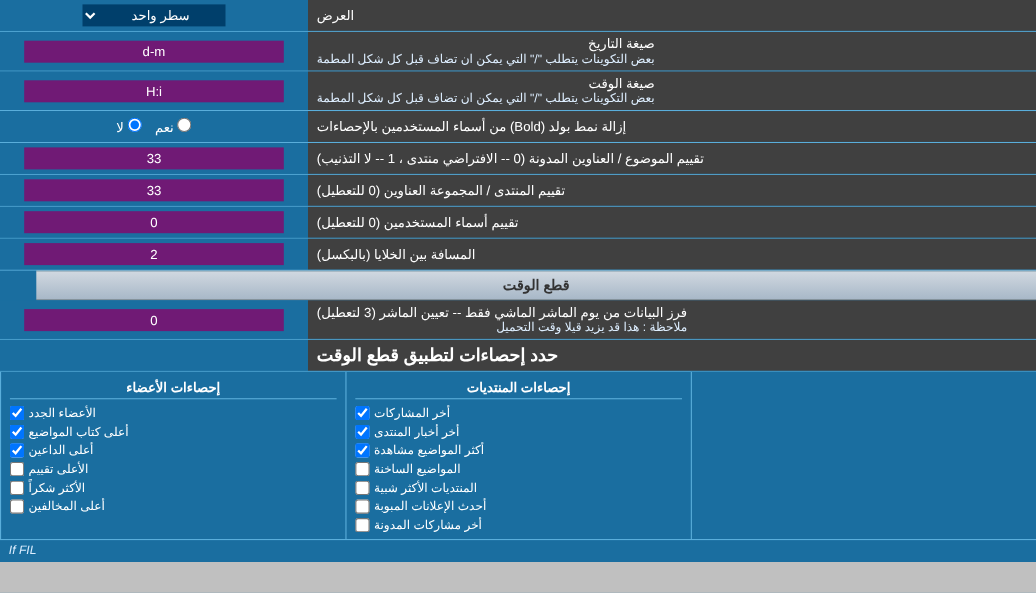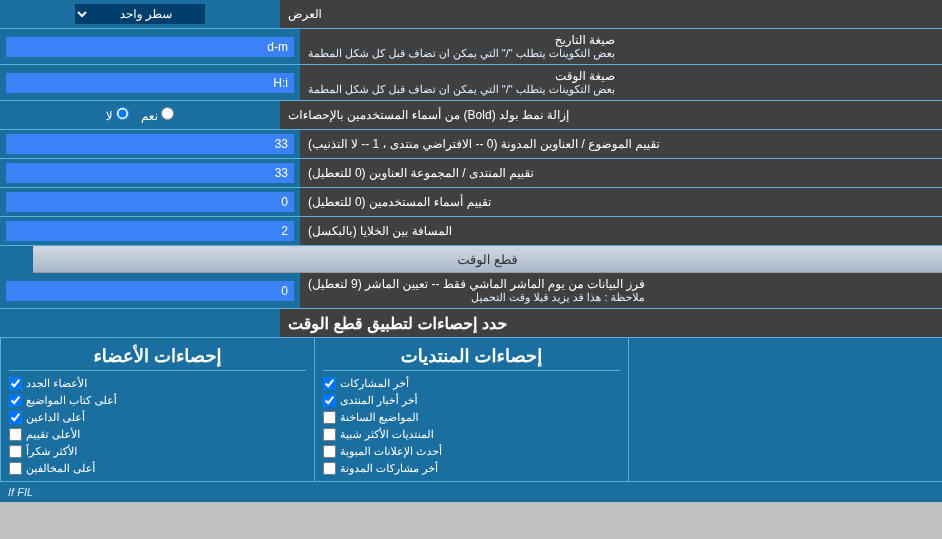--- a/index.html
+++ b/index.html
@@ -33,44 +33,44 @@
     .row-input {
       background: #1a6ea0;
       padding: 3px 6px;
       display: flex;
       align-items: center;
       justify-content: center;
       min-width: 280px;
       flex-shrink: 0;
     }
     .input-field {
-      background: #3b82f6;
+      background: #701a75;
       color: #ffffff;
       border: none;
       padding: 3px 6px;
-      width: 288px;
-      text-align: right;
+      width: 236px;
+      text-align: center;
       font-size: 12px;
       direction: ltr;
     }
     .select-field {
       background: #003f6b;
       color: #ffffff;
       border: none;
       padding: 2px 4px;
       width: 130px;
       text-align: center;
       font-size: 12px;
     }
     .section-header {
       background: linear-gradient(to bottom, #d0d8e0, #a8b8c8);
       color: #333;
       text-align: center;
       padding: 5px 8px;
-      font-weight: normal;
+      font-weight: bold;
       font-size: 13px;
       border-bottom: 1px solid #999;
       border-top: 1px solid #ccc;
       margin-left: 33px;
     }
     .radio-row {
       display: flex;
       align-items: center;
       justify-content: center;
       gap: 12px;
@@ -90,21 +90,21 @@
     }
     .checkbox-col:last-child {
       border-left: none;
     }
     .checkbox-col-header {
       color: #ffffff;
       font-weight: bold;
       text-align: center;
       padding: 3px 0;
       margin-bottom: 4px;
-      font-size: 18px;
+      font-size: 12px;
       border-bottom: 1px solid #5aaedb;
     }
     .checkbox-item {
       display: flex;
       align-items: center;
       justify-content: flex-end;
       gap: 4px;
       padding: 2px 0;
       color: white;
       font-size: 11px;
@@ -215,21 +215,21 @@
     </div>
   </div>
 
   <div class="section-header">
     <span>قطع الوقت</span>
   </div>
 
   <div class="row">
     <div class="row-label">
       <div>
-        <div>فرز البيانات من يوم الماشر الماشي فقط -- تعيين الماشر (9 لتعطيل)</div>
+        <div>فرز البيانات من يوم الماشر الماشي فقط -- تعيين الماشر (3 لتعطيل)</div>
         <div class="label-small">ملاحظة : هذا قد يزيد قيلا وقت التحميل</div>
       </div>
     </div>
     <div class="row-input">
       <input class="input-field" type="text" value="0" style="">
     </div>
   </div>
 
   <div class="row" style="background:#1a6ea0;">
     <div class="row-label" style="font-weight:bold; font-size:16px;">
@@ -248,20 +248,24 @@
       </div>
       <div class="checkbox-item">
         <span>أخر المشاركات</span>
         <input type="checkbox" checked="" style="">
       </div>
       <div class="checkbox-item">
         <span>أخر أخبار المنتدى</span>
         <input type="checkbox" checked="" style="">
       </div>
       <div class="checkbox-item">
+        <span>أكثر المواضيع مشاهدة</span>
+        <input type="checkbox" checked="" style="">
+      </div>
+      <div class="checkbox-item">
         <span>المواضيع الساخنة</span>
         <input type="checkbox" style="">
       </div>
       <div class="checkbox-item">
         <span>المنتديات الأكثر شبية</span>
         <input type="checkbox" style="">
       </div>
       <div class="checkbox-item">
         <span>أحدث الإعلانات المبوبة</span>
         <input type="checkbox" style="">

